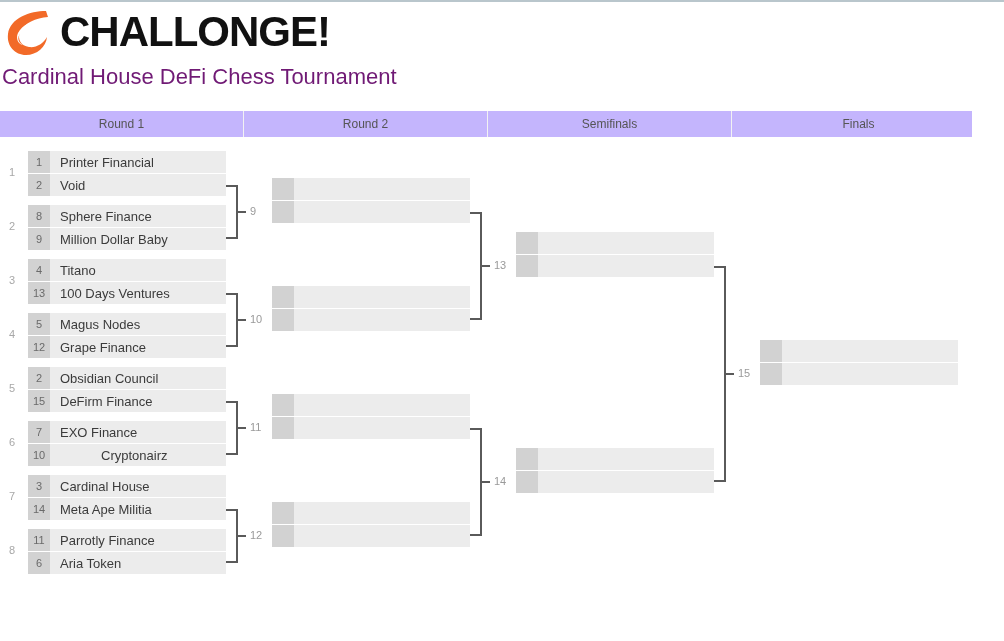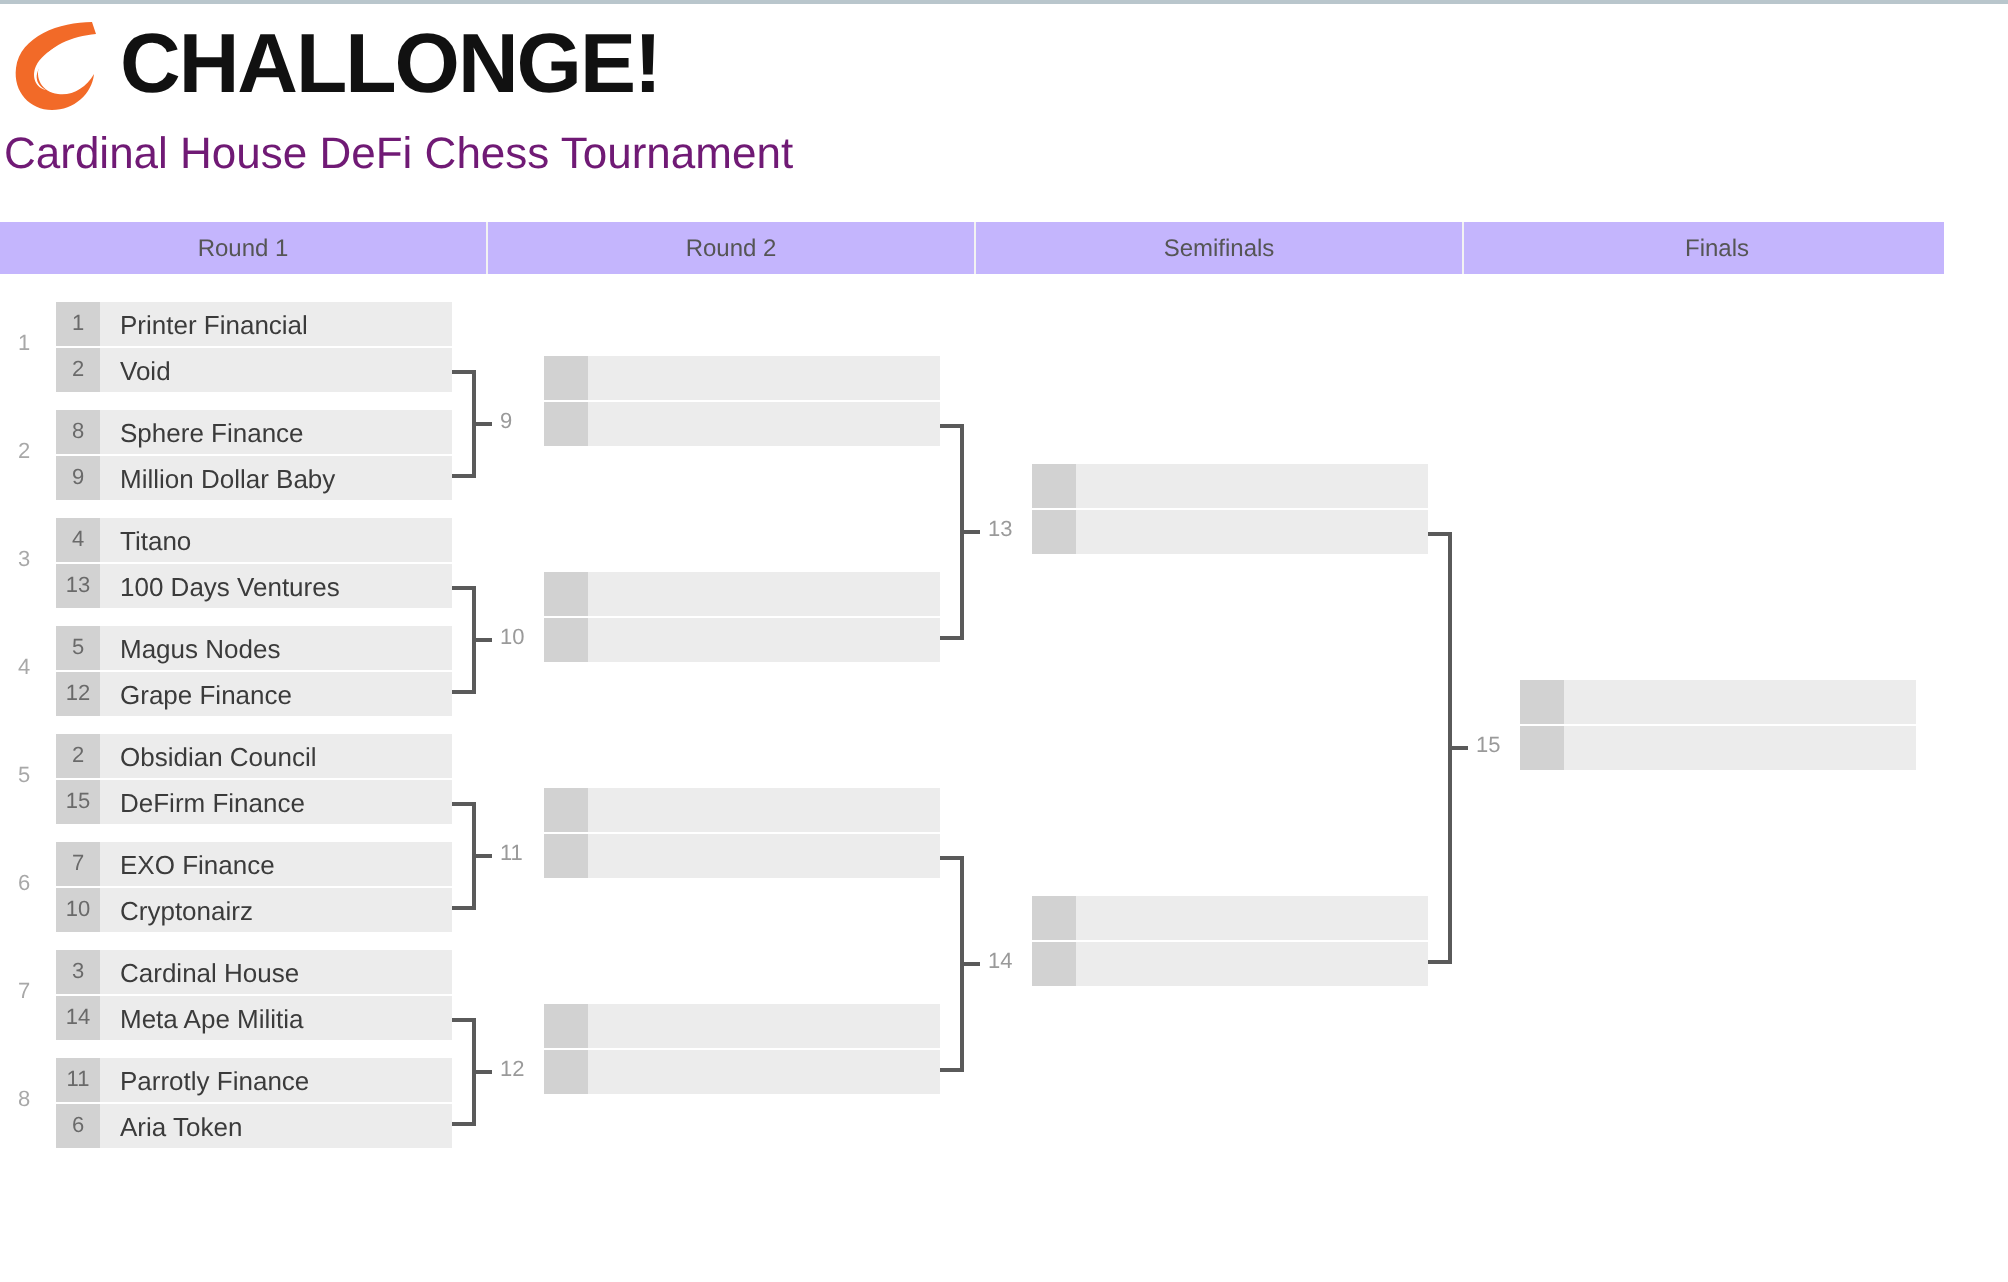--- a/index.html
+++ b/index.html
@@ -168,21 +168,21 @@
         </div>
       </div>
       <div class="mlabel" style="left: 2px; top: 382px; width: 20px;">5</div>
       <div class="match" style="left: 28px; top: 421px; width: 198px; height: 45px;">
         <div class="row r1">
           <div class="seed">7</div>
           <div class="pname" style="width: 209px;">EXO Finance</div>
         </div>
         <div class="row r2">
           <div class="seed">10</div>
-          <div class="pname" style="width: 176px;">Cryptonairz</div>
+          <div class="pname" style="width: 176px; margin-left: 41px;">Cryptonairz</div>
         </div>
       </div>
       <div class="mlabel" style="left: 2px; top: 436px; width: 20px;">6</div>
       <div class="match" style="left: 28px; top: 475px; width: 198px; height: 45px;">
         <div class="row r1">
           <div class="seed">3</div>
           <div class="pname" style="width: 176px;">Cardinal House</div>
         </div>
         <div class="row r2">
           <div class="seed">14</div>

